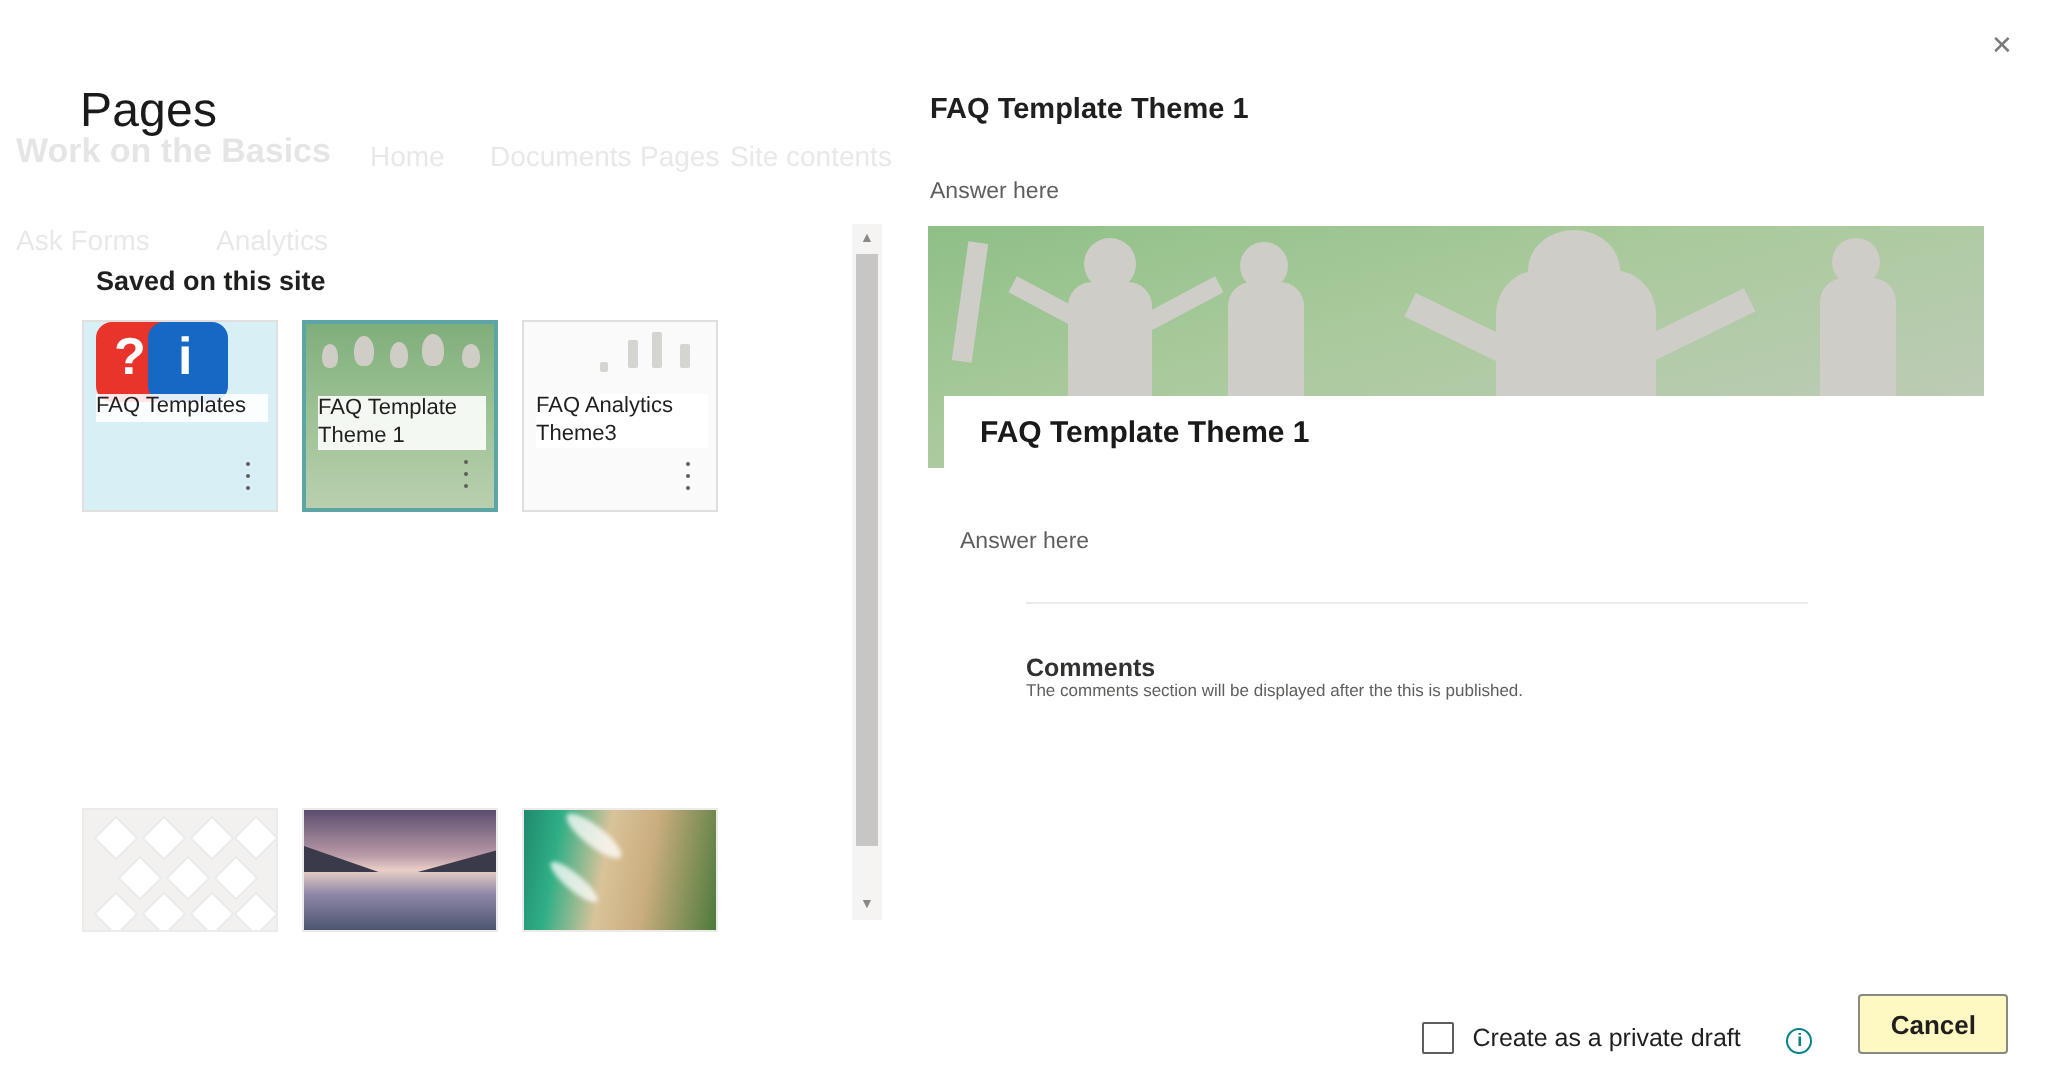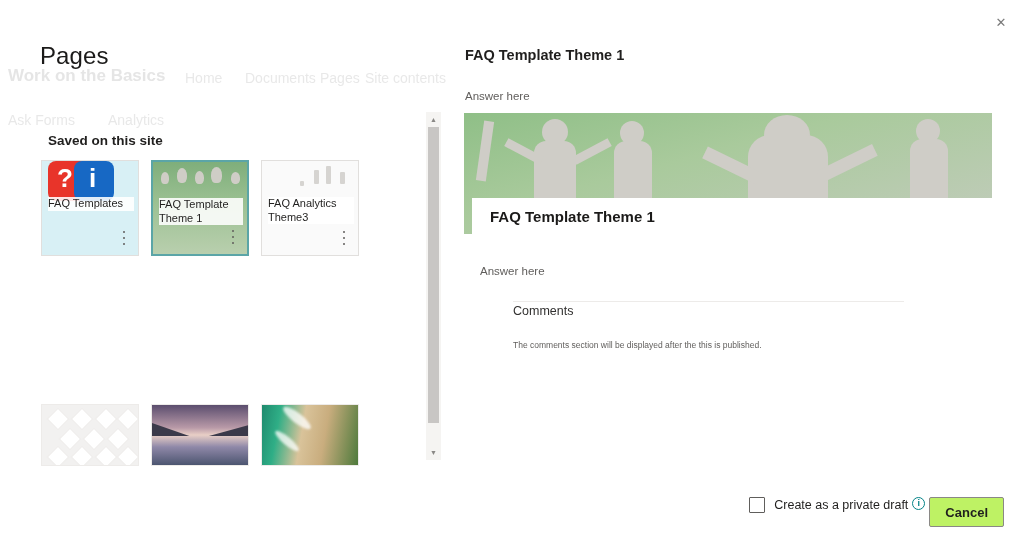--- a/index.html
+++ b/index.html
@@ -126,37 +126,37 @@
   .banner .pp { position: absolute; background: #cfcdc7; }
   .banner .head { border-radius: 50%; }
   .banner-card {
     position: absolute; left: 8px; bottom: 0; width: 520px; height: 36px;
     background: #fff; display: flex; align-items: center; padding-left: 18px;
   }
   .banner-card-title { font-size: 15px; font-weight: 700; color: #1b1a19; }
 
   .answer-body { position: absolute; left: 24px; top: 265px; font-size: 11.5px; color: #605e5c; }
   .divider { position: absolute; left: 57px; top: 301px; width: 391px; height: 1px; background: #edebe9; }
-  .comments-head { position: absolute; left: 57px; top: 304px; font-size: 12.5px; color: #323130; }
+  .comments-head { position: absolute; left: 57px; top: 327px; font-size: 12.5px; color: #323130; font-weight: bold; }
   .comments-note { position: absolute; left: 57px; top: 340px; font-size: 8.5px; color: #605e5c; }
 
   
   .footer-bar { position: absolute; left: 0; bottom: 0; width: 1024px; height: 62px; background: #fff; }
-  .actions { position: absolute; right: 20px; top: 15px; display: flex; align-items: flex-start; gap: 4px; }
+  .actions { position: absolute; right: 20px; top: 15px; display: flex; align-items: flex-end; gap: 23px; }
   .chk-wrap { display: flex; align-items: center; gap: 9px; cursor: pointer; }
   .chk-box { width: 16px; height: 16px; border: 1px solid #605e5c; background: #fff; border-radius: 1px; }
   .chk-label { font-size: 12.5px; color: #201f1e; }
   .info-icon {
     width: 13px; height: 13px; border: 1.3px solid #038387; border-radius: 50%;
     display: flex; align-items: center; justify-content: center;
     font-size: 9px; color: #038387; font-weight: 700; cursor: pointer; line-height: 1;
   }
   .btn { height: 30px; padding: 0 15px; font-size: 13px; font-family: inherit; cursor: pointer; border-radius: 2px; font-weight: 600; }
   .btn-primary { background: #0e7c77; color: #fff; border: 1px solid #0e7c77; }
-  .btn-secondary { background: #bef264; color: #201f1e; border: 1px solid #8a8886; }
+  .btn-secondary { background: #fef9c3; color: #201f1e; border: 1px solid #8a8886; }
 </style>
 </head>
 <body>
 
 <div class="dialog">
 
   <div class="ghost-layer">
     <div class="ghost-text ghost-brand">Work on the Basics</div>
     <div class="ghost-text" style="left:185px;top:70px;">Home</div>
     <div class="ghost-text" style="left:245px;top:70px;">Documents</div>

